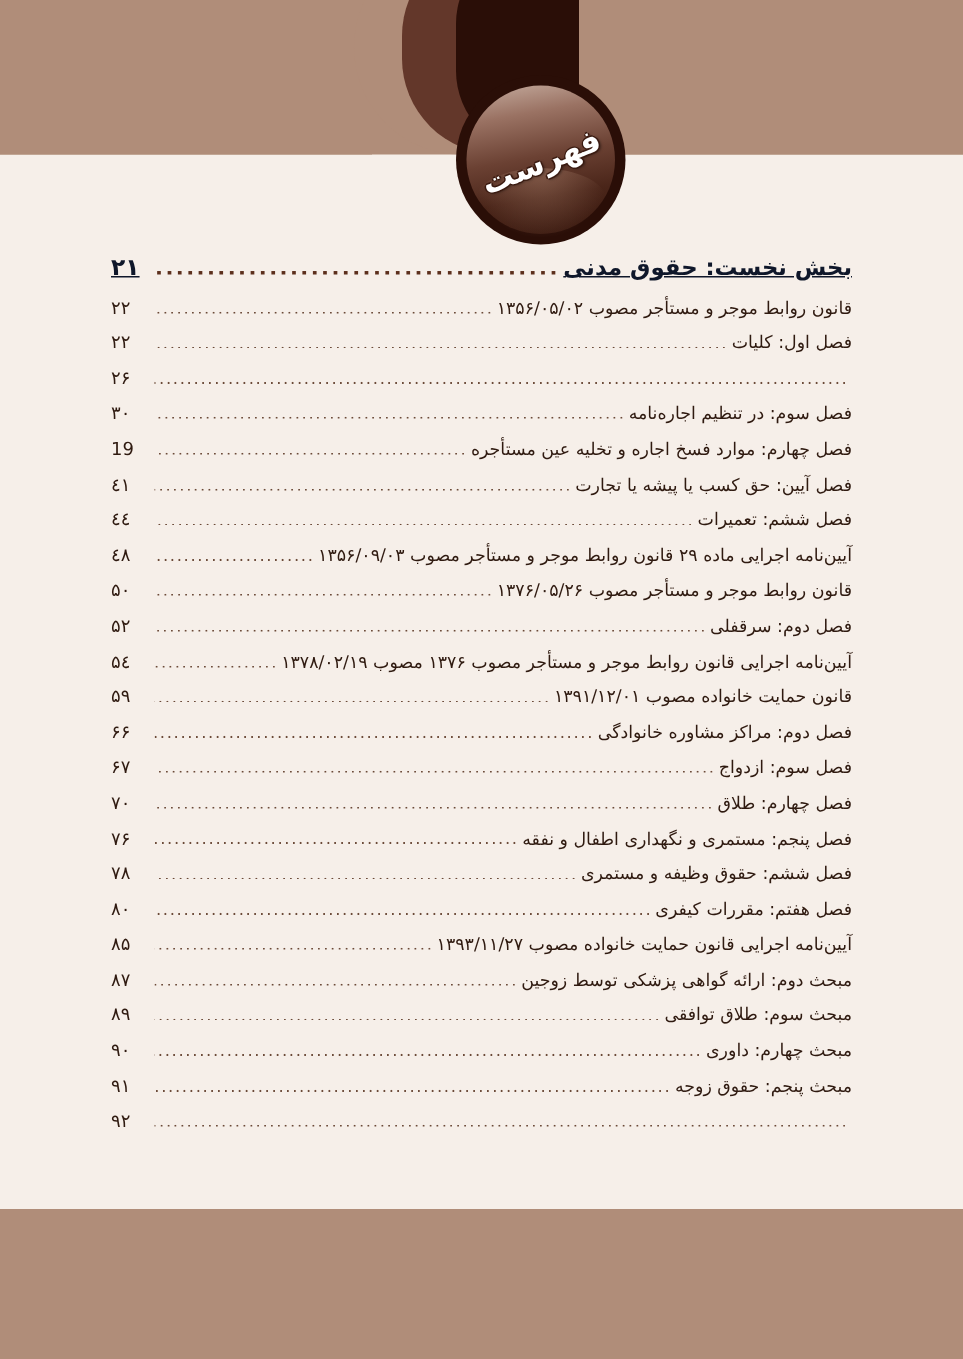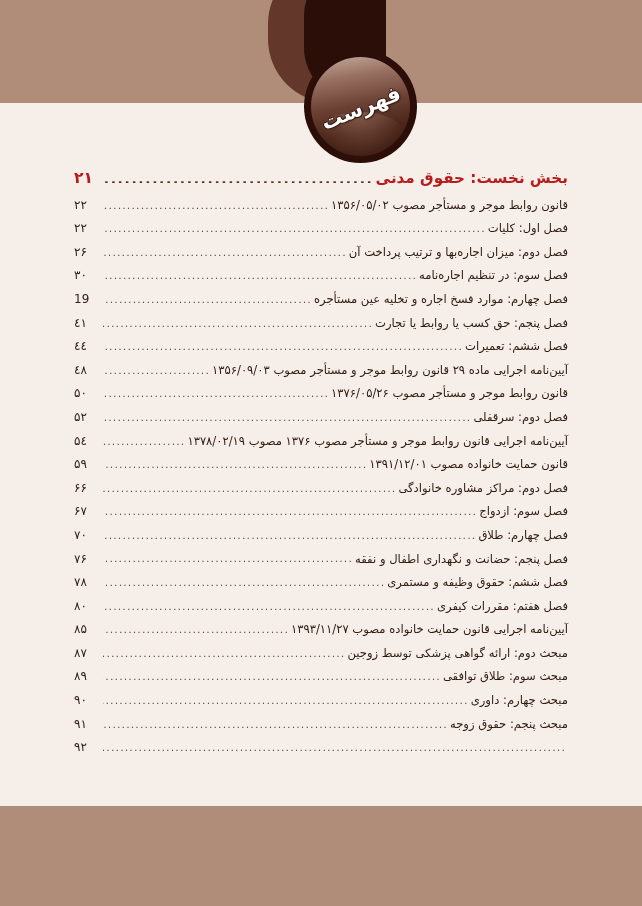--- a/index.html
+++ b/index.html
@@ -192,22 +192,23 @@
   }
 
   
   .toc-row.section {
     font-size: 15.2px;
     font-weight: bold;
     height: 29px;
   }
   .toc-row.section .title,
   .toc-row.section .pagenum {
-    color: #b91c1c;
+    color: #0f172a;
     font-weight: bold;
+    text-decoration: underline;
   }
   .toc-row.section .pagenum { font-size: 15.6px; }
   .toc-row.section .leader::before {
     color: #5c2f1c;
     font-size: 14px;
     letter-spacing: 1.6px;
     font-weight: bold;
     bottom: -0.22em;
   }
 
@@ -250,36 +251,35 @@
         <span class="title">قانون روابط موجر و مستأجر مصوب ۱۳۵۶/۰۵/۰۲</span>
         <span class="leader"></span>
         <span class="pagenum">۲۲</span>
       </div>
       <div class="toc-row">
         <span class="title">فصل اول: کلیات</span>
         <span class="leader"></span>
         <span class="pagenum">۲۲</span>
       </div>
       <div class="toc-row">
-        <span class="title">فصل دوم: میزان اجاره‌بها و ترتیب پرداخت آن</span>
         <span class="leader"></span>
         <span class="pagenum">۲۶</span>
       </div>
       <div class="toc-row">
         <span class="title">فصل سوم: در تنظیم اجاره‌نامه</span>
         <span class="leader"></span>
         <span class="pagenum">۳۰</span>
       </div>
       <div class="toc-row">
         <span class="title">فصل چهارم: موارد فسخ اجاره و تخلیه عین مستأجره</span>
         <span class="leader"></span>
         <span class="pagenum">19</span>
       </div>
       <div class="toc-row">
-        <span class="title">فصل پنجم: حق کسب یا روابط یا تجارت</span>
+        <span class="title">فصل آیین: حق کسب یا پیشه یا تجارت</span>
         <span class="leader"></span>
         <span class="pagenum">٤۱</span>
       </div>
       <div class="toc-row">
         <span class="title">فصل ششم: تعمیرات</span>
         <span class="leader"></span>
         <span class="pagenum">٤٤</span>
       </div>
       <div class="toc-row">
         <span class="title">آیین‌نامه اجرایی ماده ۲۹ قانون روابط موجر و مستأجر مصوب ۱۳۵۶/۰۹/۰۳</span>
@@ -315,21 +315,21 @@
         <span class="title">فصل سوم: ازدواج</span>
         <span class="leader"></span>
         <span class="pagenum">۶۷</span>
       </div>
       <div class="toc-row">
         <span class="title">فصل چهارم: طلاق</span>
         <span class="leader"></span>
         <span class="pagenum">۷۰</span>
       </div>
       <div class="toc-row">
-        <span class="title">فصل پنجم: حضانت و نگهداری اطفال و نفقه</span>
+        <span class="title">فصل پنجم: مستمری و نگهداری اطفال و نفقه</span>
         <span class="leader"></span>
         <span class="pagenum">۷۶</span>
       </div>
       <div class="toc-row">
         <span class="title">فصل ششم: حقوق وظیفه و مستمری</span>
         <span class="leader"></span>
         <span class="pagenum">۷۸</span>
       </div>
       <div class="toc-row">
         <span class="title">فصل هفتم: مقررات کیفری</span>

